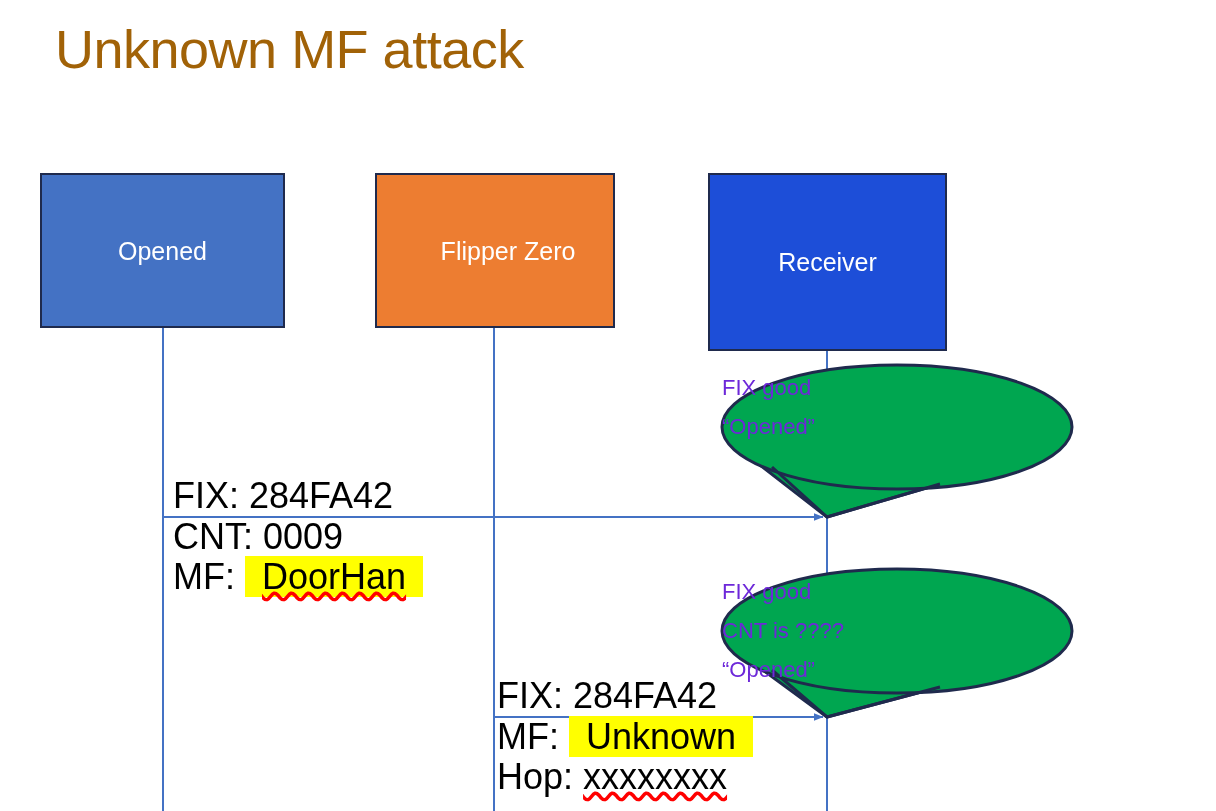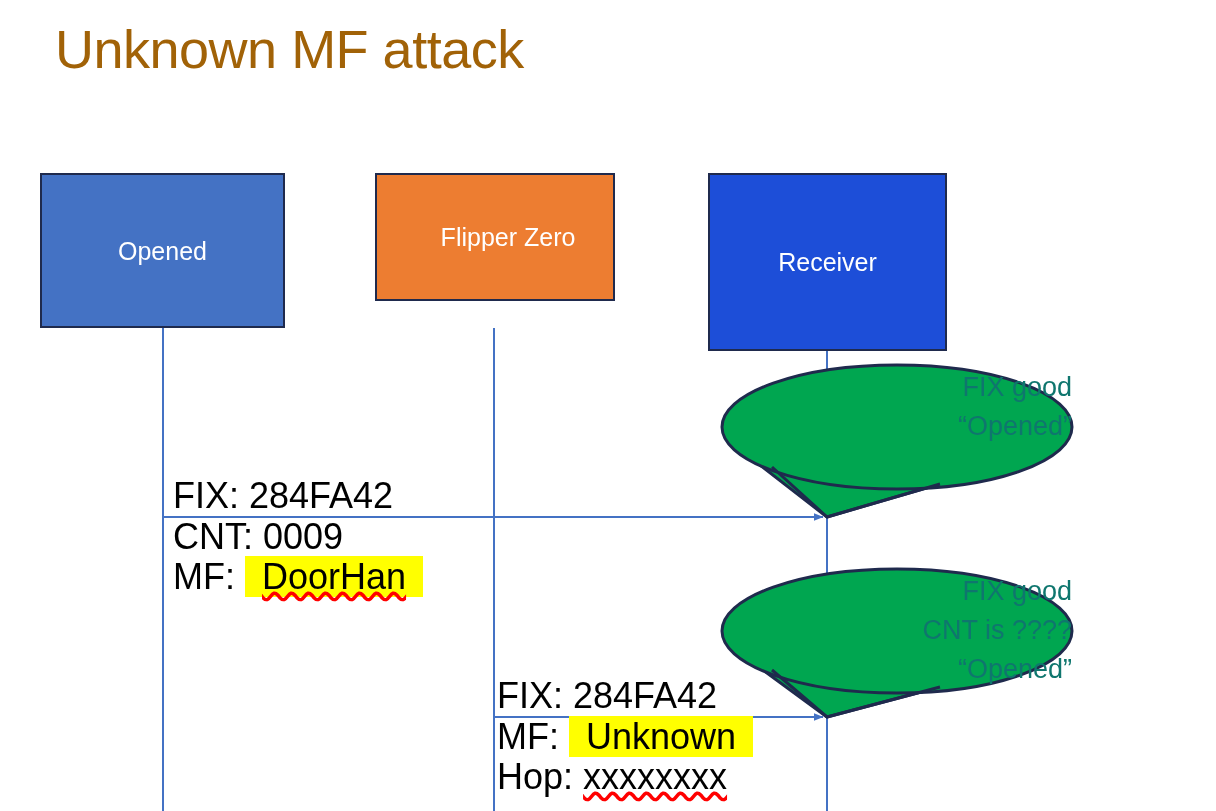--- a/index.html
+++ b/index.html
@@ -57,23 +57,23 @@
     color: #ffffff;
     font-size: 25px;
     font-weight: 400;
     line-height: 1.2;
     white-space: nowrap;
   }
 
   
   .bubble-text {
     position: absolute;
-    text-align: right;
-    color: #0f766e;
-    font-size: 27px;
+    text-align: left;
+    color: #6d28d9;
+    font-size: 22px;
     line-height: 39px;
     white-space: nowrap;
     pointer-events: none;
   }
 
   
   .msg-block {
     position: absolute;
     font-size: 36px;
     line-height: 40px;
@@ -124,21 +124,21 @@
       <path d="M 756 665 L 827 717 L 940 687 L 880 673 Z" fill="#00A650" stroke="#1F2A4D" stroke-width="3" stroke-linejoin="round"></path>
       <ellipse cx="897" cy="631" rx="175" ry="62" fill="#00A650" stroke="#1F2A4D" stroke-width="3"></ellipse>
       <path d="M 772 670 L 827 717 L 940 687" fill="none" stroke="#1F2A4D" stroke-width="3" stroke-linejoin="round"></path>
     </g>
   </svg>
 
   <div class="actor-box" style="left:40px; top:173px; width:245px; height:155px; background:#4472C4;">
     <span>Opened</span>
   </div>
 
-  <div class="actor-box" style="left:375px; top:173px; width:240px; height:128px; background:#ED7D31;padding-left:26px;">
+  <div class="actor-box" style="left:375px; top:173px; width:240px; height:155px; background:#ED7D31;padding-left:26px;">
     <span>Flipper Zero</span>
   </div>
 
   <div class="actor-box" style="left:708px; top:173px; width:239px; height:178px; background:#1d4ed8;">
     <span>Receiver</span>
   </div>
 
   <div class="bubble-text" style="left:722px; top:368px; width:350px;">
     <div>FIX good</div>
     <div>“Opened”</div>

